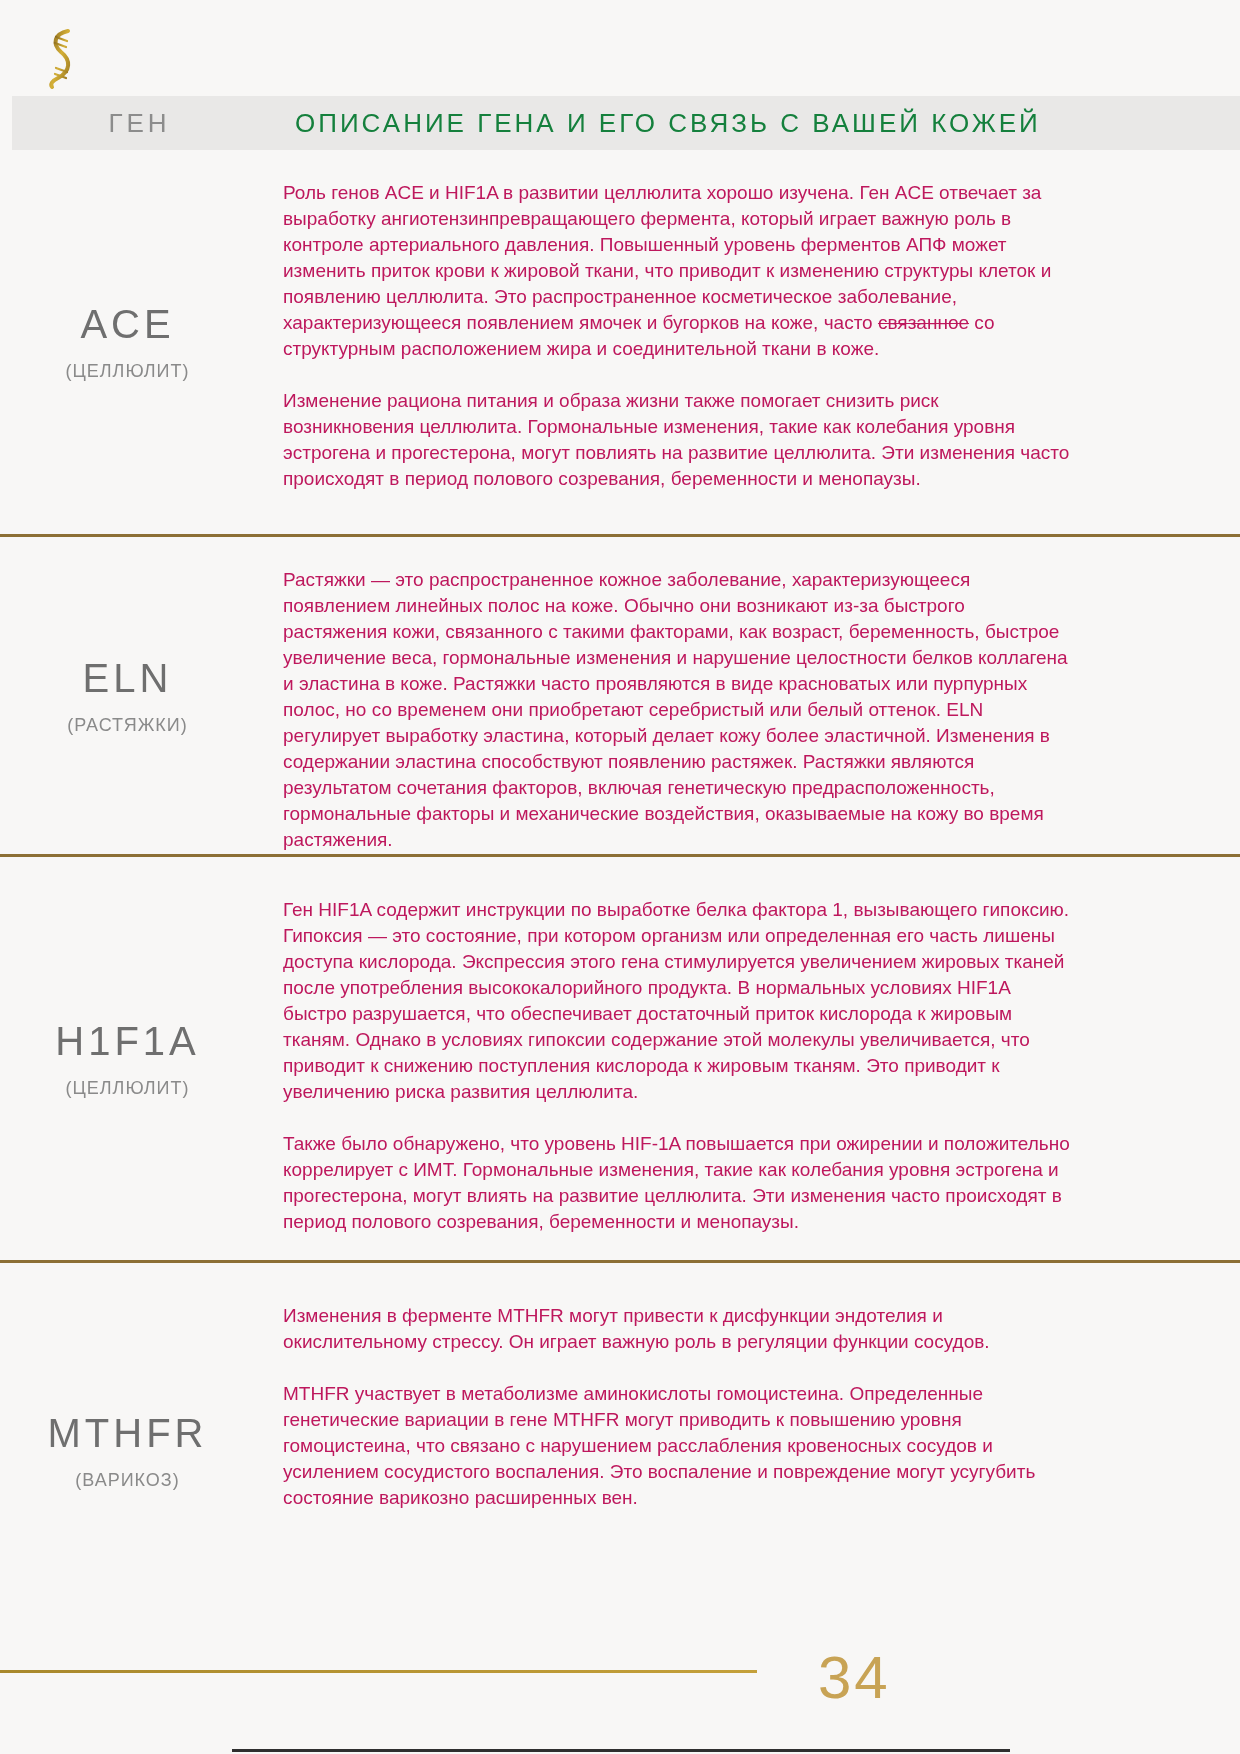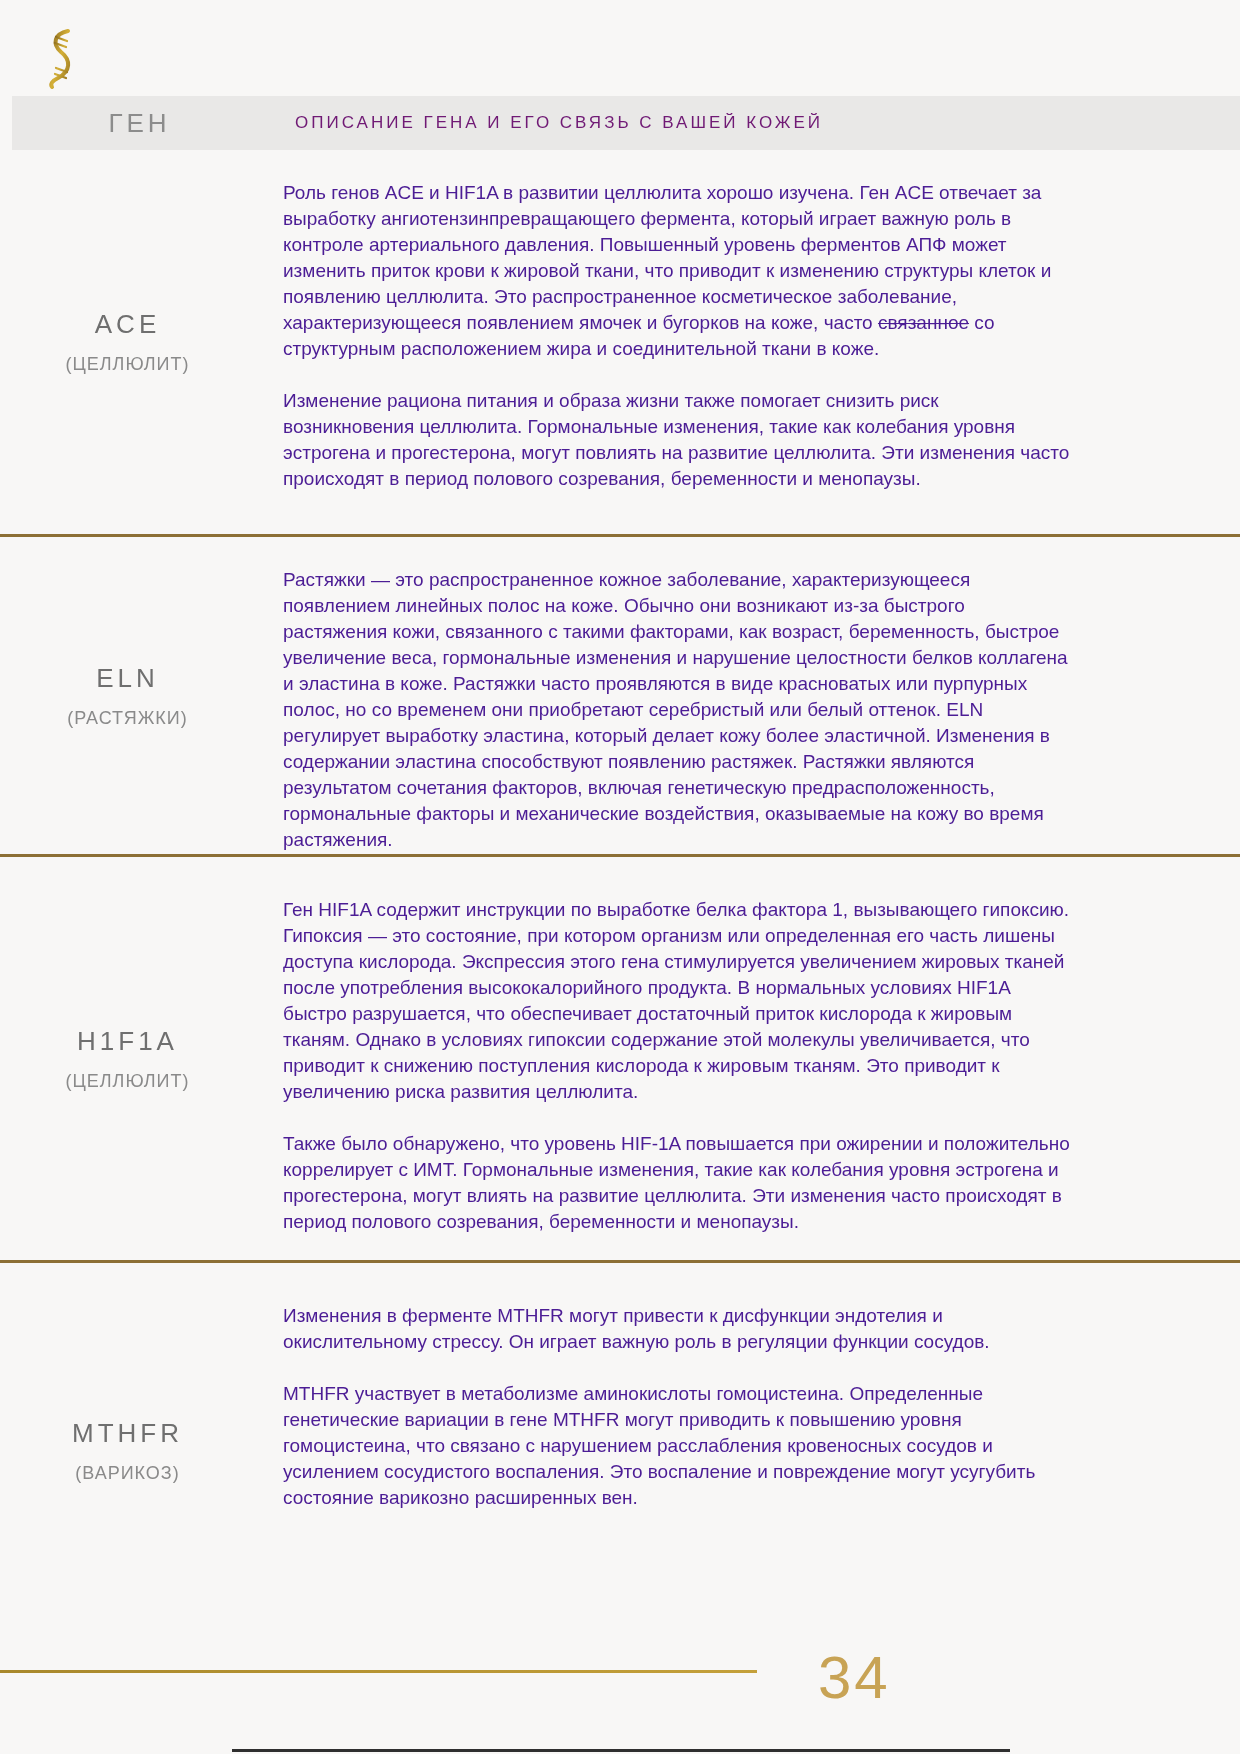--- a/index.html
+++ b/index.html
@@ -35,24 +35,24 @@
   .header-gene-cell {
     width: 255px;
     text-align: center;
     font-size: 26px;
     font-weight: 300;
     letter-spacing: 4px;
     color: #8c8c8c;
   }
   .header-desc-cell {
     padding-left: 28px;
-    font-size: 17px;
+    font-size: 26px;
     font-weight: 300;
     letter-spacing: 3px;
-    color: #701a75;
+    color: #15803d;
   }
   
   .gene-table {
     position: absolute;
     top: 150px;
     left: 0;
     width: 100%;
   }
   .gene-row {
     display: flex;
@@ -65,39 +65,39 @@
   .row-mthfr  { height: 375px; }
   .gene-cell {
     width: 255px;
     flex: 0 0 255px;
     display: flex;
     flex-direction: column;
     align-items: center;
     justify-content: center;
   }
   .gene-name {
-    font-size: 26px;
+    font-size: 40px;
     font-weight: 300;
     letter-spacing: 4px;
     color: #6f6f6f;
   }
   .gene-condition {
     margin-top: 14px;
     font-size: 18px;
     font-weight: 300;
     letter-spacing: 1px;
     color: #8a8a8a;
   }
   .desc-cell {
     flex: 1;
     padding: 30px 170px 12px 28px;
     font-size: 19px;
     font-weight: 300;
     line-height: 26px;
-    color: #4c1d95;
+    color: #be185d;
   }
   .row-h1f1a .desc-cell, .row-mthfr .desc-cell { padding-top: 40px; }
   .desc-cell p { margin-bottom: 26px; }
   .strike { text-decoration: line-through; text-decoration-thickness: 1px; }
   
   .footer-line {
     position: absolute;
     top: 1670px;
     left: 0;
     width: 757px;

